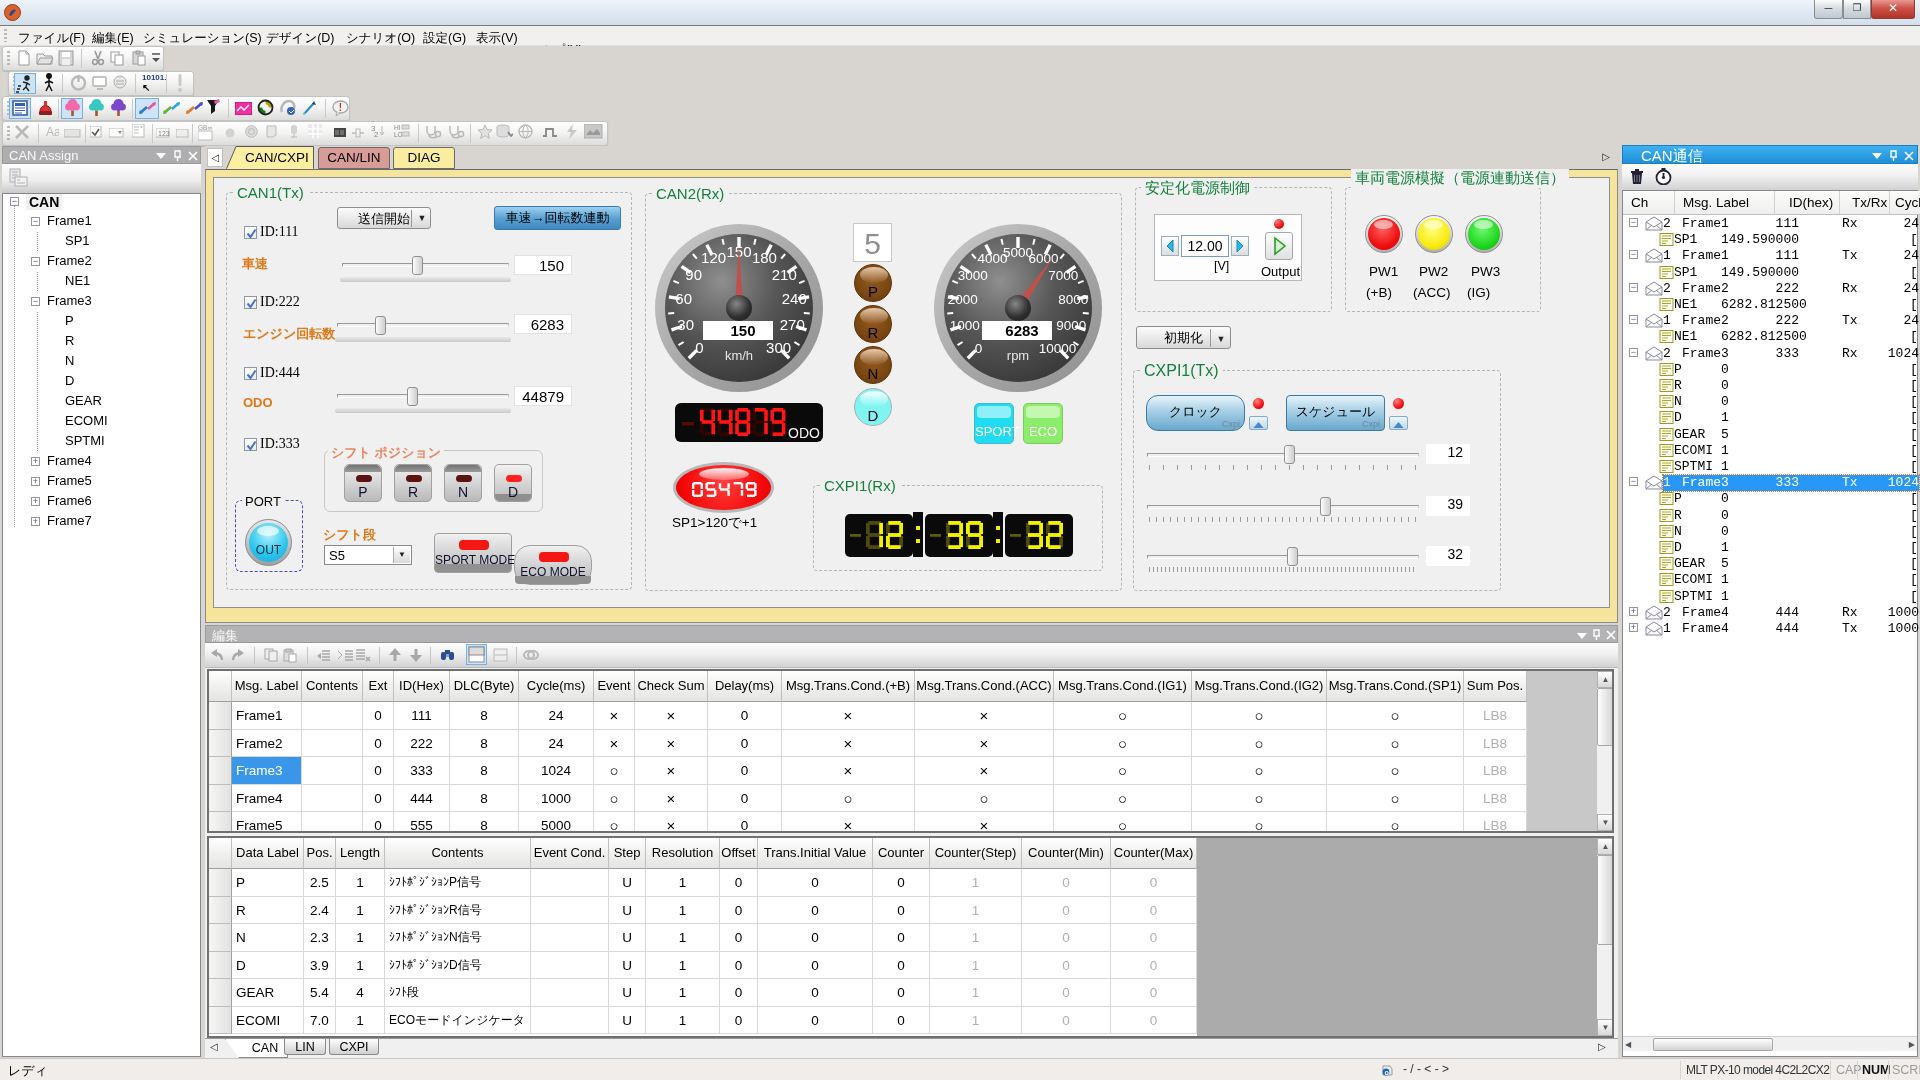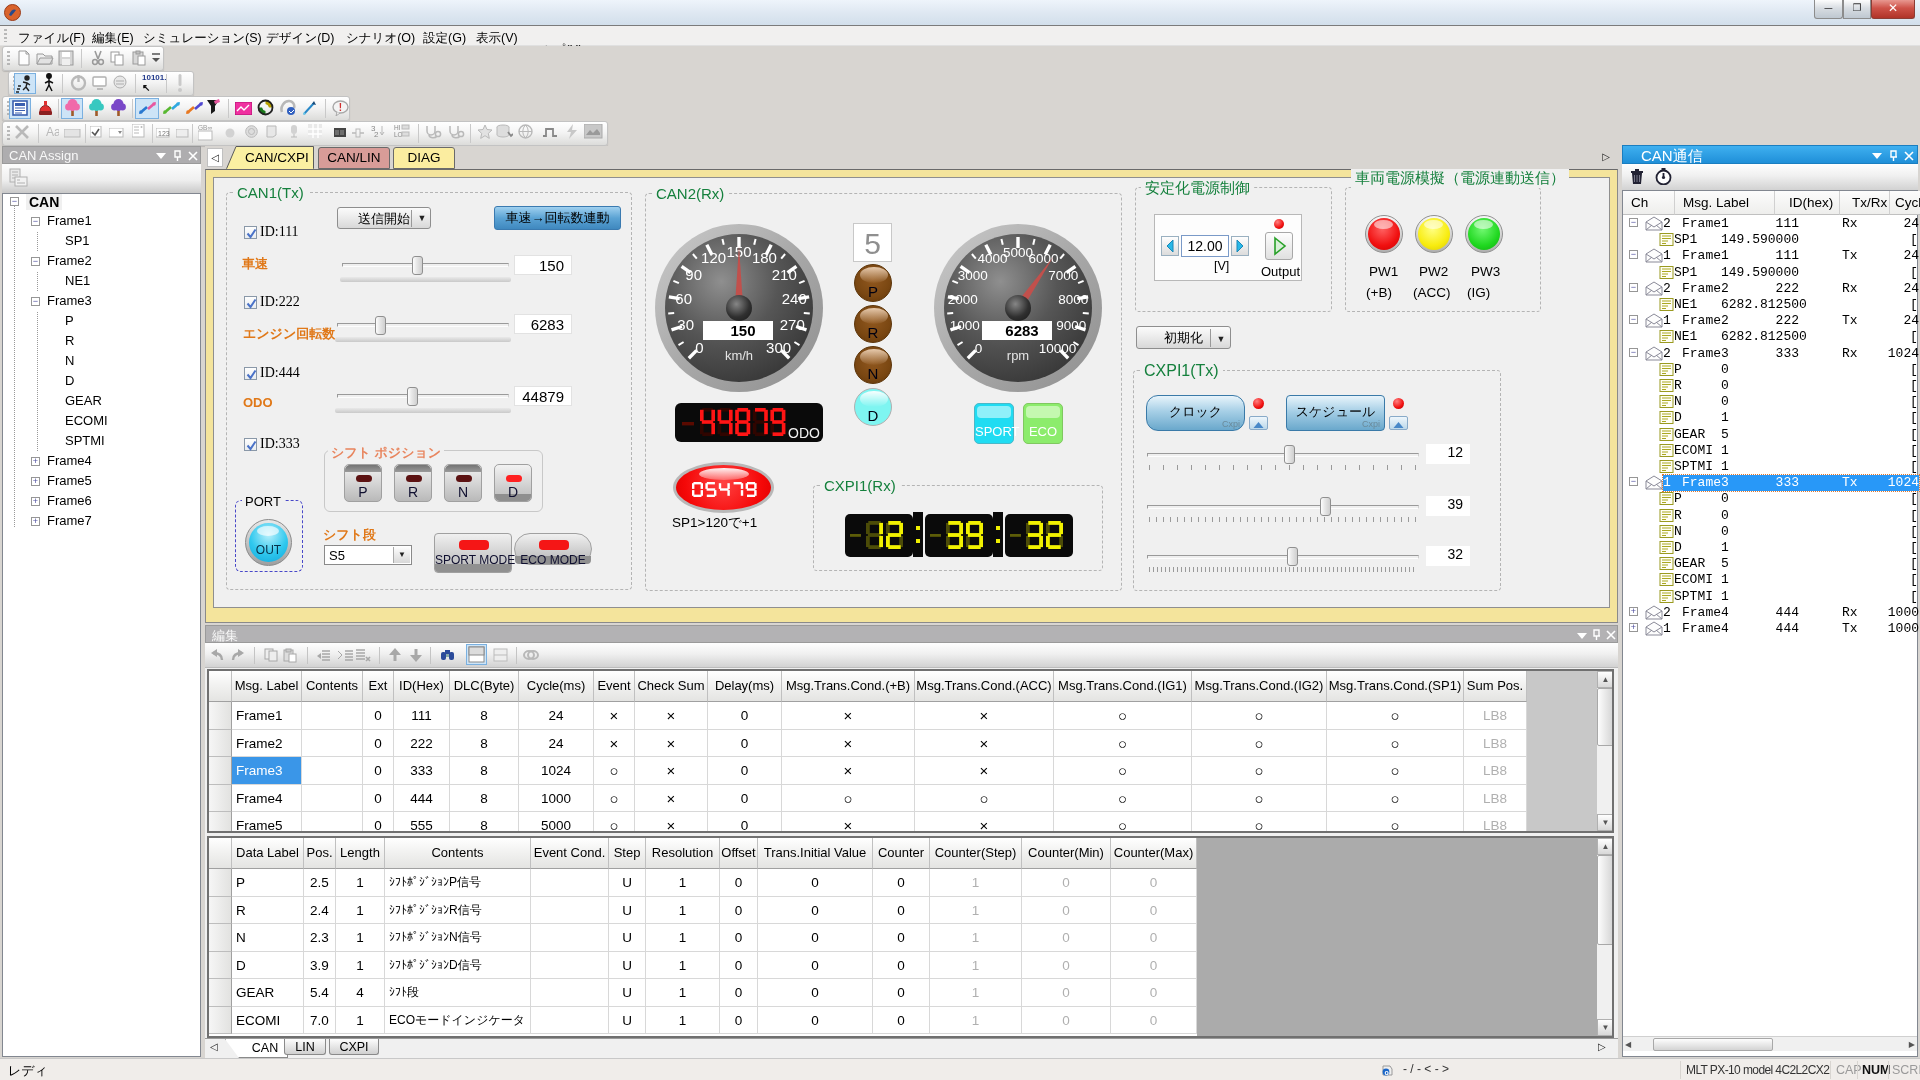--- a/index.html
+++ b/index.html
@@ -459,21 +459,21 @@
 <div class="olbl" style="left:323px;top:526px">シフト段</div>
 <div class="ab" style="left:324px;top:545px;width:88px;height:20px;background:#fff;border:1px solid #8a8a8a">
     <span class="ab" style="left:4px;top:2px;font-size:13px">S5</span>
     <div class="ab" style="right:1px;top:1px;width:17px;height:16px;background:linear-gradient(#fdfdfd,#d8d8d8);border-left:1px solid #aaa;text-align:center;font-size:8px;line-height:16px;color:#222">▼</div>
   </div>
 <div class="ab" style="left:434px;top:533px;width:78px;height:40px;border-radius:4px;background:linear-gradient(#f0f0f0,#b5b5b5);border:1px solid #a0a0a0">
     <div class="ab" style="left:0;bottom:0;width:100%;height:8px;background:#909090;border-radius:0 0 4px 4px"></div>
     <div class="ab" style="left:24px;top:6px;width:30px;height:10px;border-radius:4px;background:#f51616"></div>
     <div class="ab" style="left:0;top:19px;width:100%;text-align:center;font-size:12px;white-space:nowrap;color:#101030">SPORT MODE</div>
   </div>
-<div class="ab" style="left:514px;top:533px;width:78px;height:32px;border-radius:16px;background:linear-gradient(#f0f0f0,#b5b5b5);border:1px solid #a0a0a0">
+<div class="ab" style="left:514px;top:545px;width:78px;height:40px;border-radius:16px;background:linear-gradient(#f0f0f0,#b5b5b5);border:1px solid #a0a0a0">
     <div class="ab" style="left:0;bottom:0;width:100%;height:8px;background:#909090;border-radius:0 0 4px 4px"></div>
     <div class="ab" style="left:24px;top:6px;width:30px;height:10px;border-radius:4px;background:#f51616"></div>
     <div class="ab" style="left:0;top:19px;width:100%;text-align:center;font-size:12px;white-space:nowrap;color:#101030">ECO MODE</div>
   </div>
 <div class="gb" style="left:645px;top:193px;width:477px;height:398px"></div>
 <div class="gbl" style="left:652px;top:185px">CAN2(Rx)</div>
 <div style="position:absolute;left:639px;top:208px;width:200px;height:200px"><svg width="200" height="200" viewBox="0 0 200 200">
       <defs>
         <linearGradient id="rgkm/h" x1="0" y1="0" x2="1" y2="1">
           <stop offset="0" stop-color="#cbcbcb"></stop>

